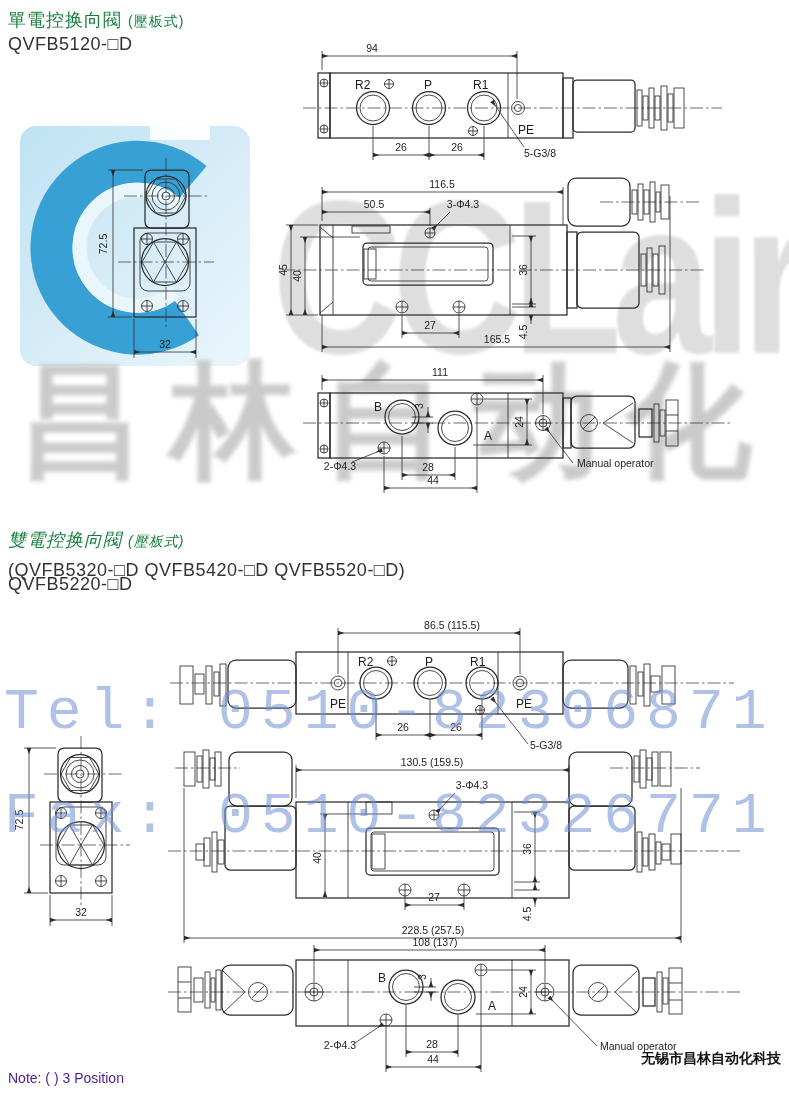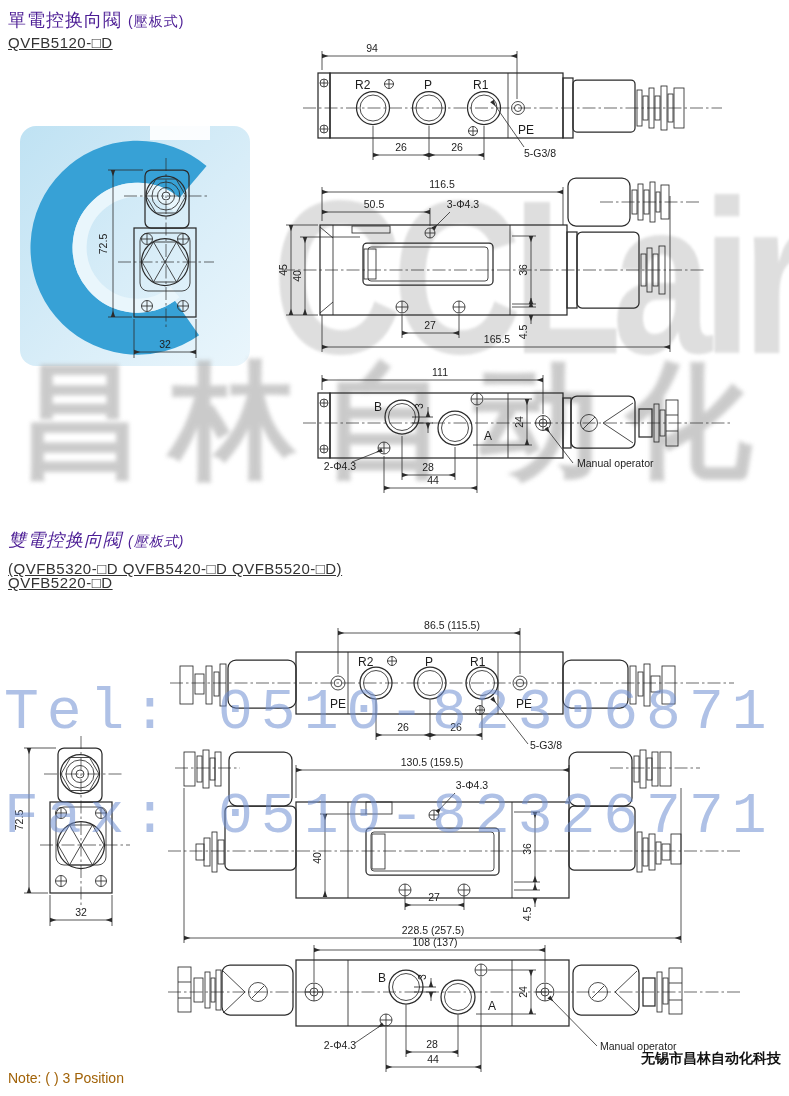--- a/index.html
+++ b/index.html
@@ -11,24 +11,24 @@
            background:linear-gradient(135deg,#bfe2f3 0%,#d8edf8 55%,#eaf6fc 100%);z-index:0;}
   #wm-cclair{left:272px;top:168px;font-size:180px;font-weight:bold;letter-spacing:-10px;
              color:#c9c9c9;opacity:.6;filter:blur(1.2px);z-index:0;line-height:1;
              transform:scaleY(1.22);transform-origin:top left;white-space:nowrap;}
   #wm-cn{left:18px;top:358px;font-size:126px;font-weight:bold;letter-spacing:26px;
          color:#b5b5b5;opacity:.7;filter:blur(2px);z-index:0;line-height:1;white-space:nowrap;}
   .wm-blue{left:4px;font-family:Liberation Mono, monospace;font-size:58px;letter-spacing:8px;
            color:#6f8fd2;opacity:.55;z-index:3;line-height:1;white-space:nowrap;pointer-events:none;}
   #wm-tel{top:684px;} #wm-fax{top:788px;}
   
-  .sec-title{font-size:18px;color:#4c1d95;letter-spacing:1px;z-index:2;}
+  .sec-title{font-size:18px;color:#15803d;letter-spacing:1px;z-index:2;}
   .sec-title .suffix{font-size:14px;}
-  .model{font-size:15px;color:#333;letter-spacing:.5px;z-index:2;text-decoration:underline;}
-  #note{left:8px;top:1070px;font-size:14px;color:#a16207;z-index:2;text-align:center;}
+  .model{font-size:18px;color:#333;letter-spacing:.5px;z-index:2;}
+  #note{left:8px;top:1070px;font-size:14px;color:#4c1d95;z-index:2;text-align:center;}
   #company{right:8px;top:1050px;font-size:14px;font-weight:bold;color:#111;z-index:2;}
   
   svg.dwg{position:absolute;z-index:2;overflow:visible;}
   .ol{fill:none;stroke:#2b2b2b;stroke-width:1.25;}
   .th{fill:none;stroke:#2b2b2b;stroke-width:.85;}
   .dim{fill:none;stroke:#2b2b2b;stroke-width:.8;}
   .cl{fill:none;stroke:#2b2b2b;stroke-width:.7;stroke-dasharray:13 3 2.5 3;}
   svg.dwg text{font-family:"Liberation Sans",sans-serif;font-size:10.5px;fill:#1d1d1d;}
   svg.dwg text.lbl{font-size:12px;}
   .tc{text-anchor:middle;}

